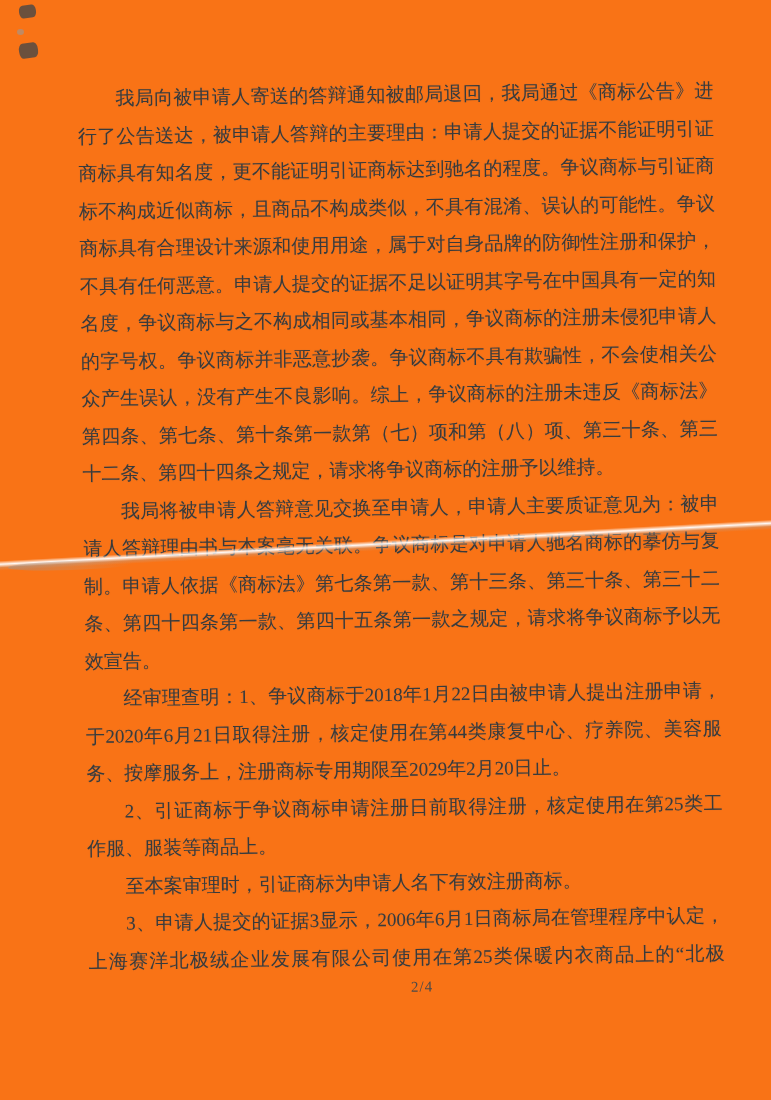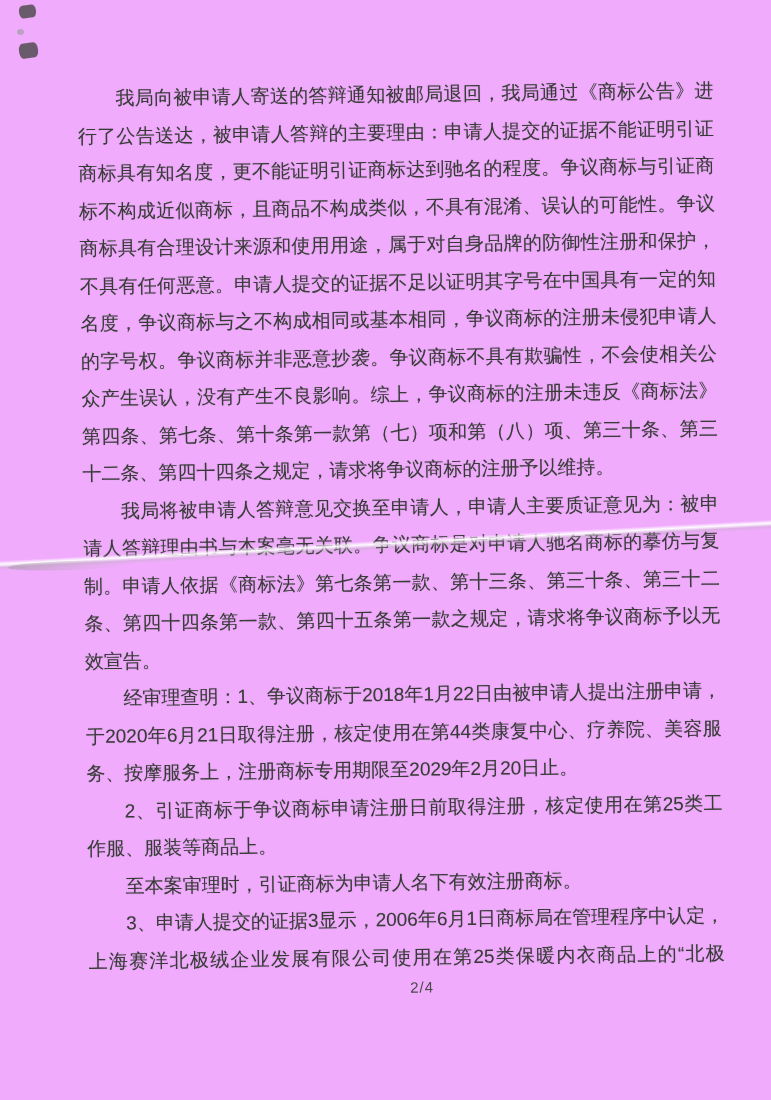--- a/index.html
+++ b/index.html
@@ -7,23 +7,23 @@
     padding: 0;
     width: 771px;
     height: 1100px;
     overflow: hidden;
     background: #ffffff;
   }
   .page {
     position: relative;
     width: 771px;
     height: 1100px;
-    background: #f0abfc;
+    background: #f97316;
     overflow: hidden;
-    font-family: Liberation Sans, sans-serif;
+    font-family: Liberation Serif, serif;
   }
   
   .doc-rotate {
     position: absolute;
     left: 0; top: 0;
     width: 771px; height: 1100px;
     transform: rotate(-0.75deg);
     transform-origin: 385px 520px;
   }
   .doc-text {

